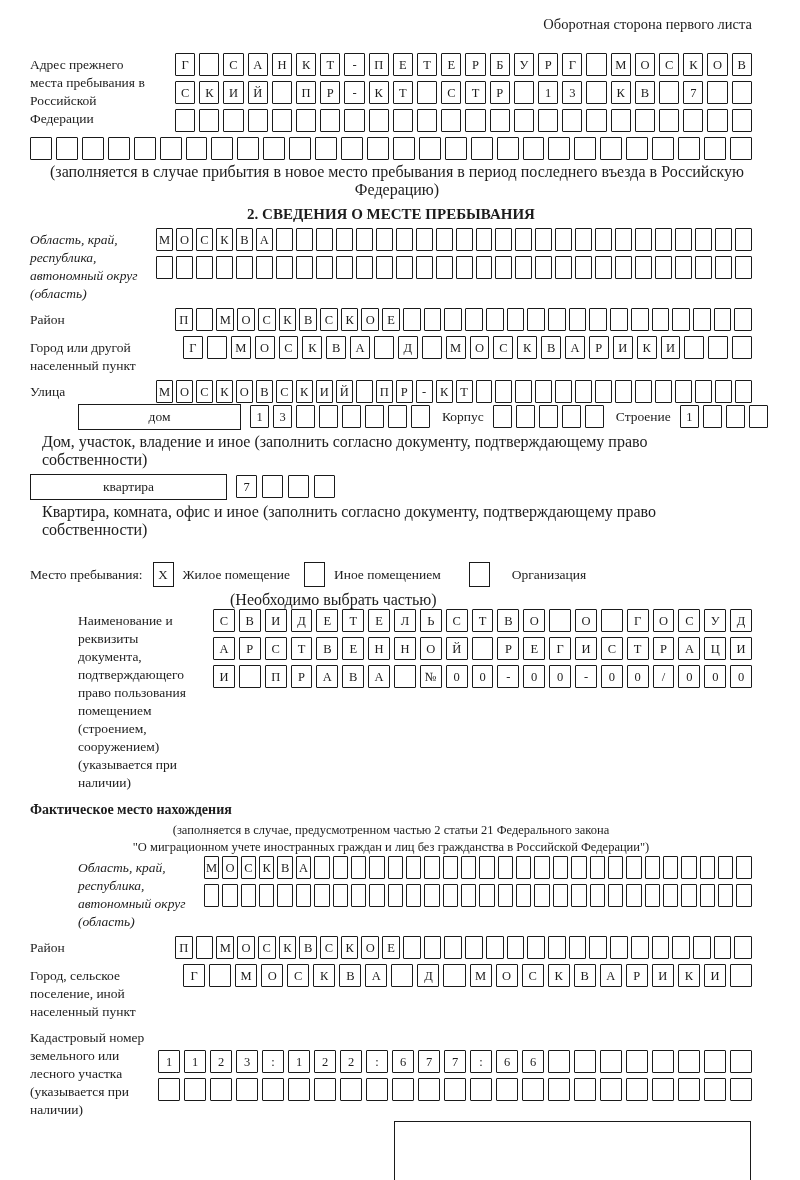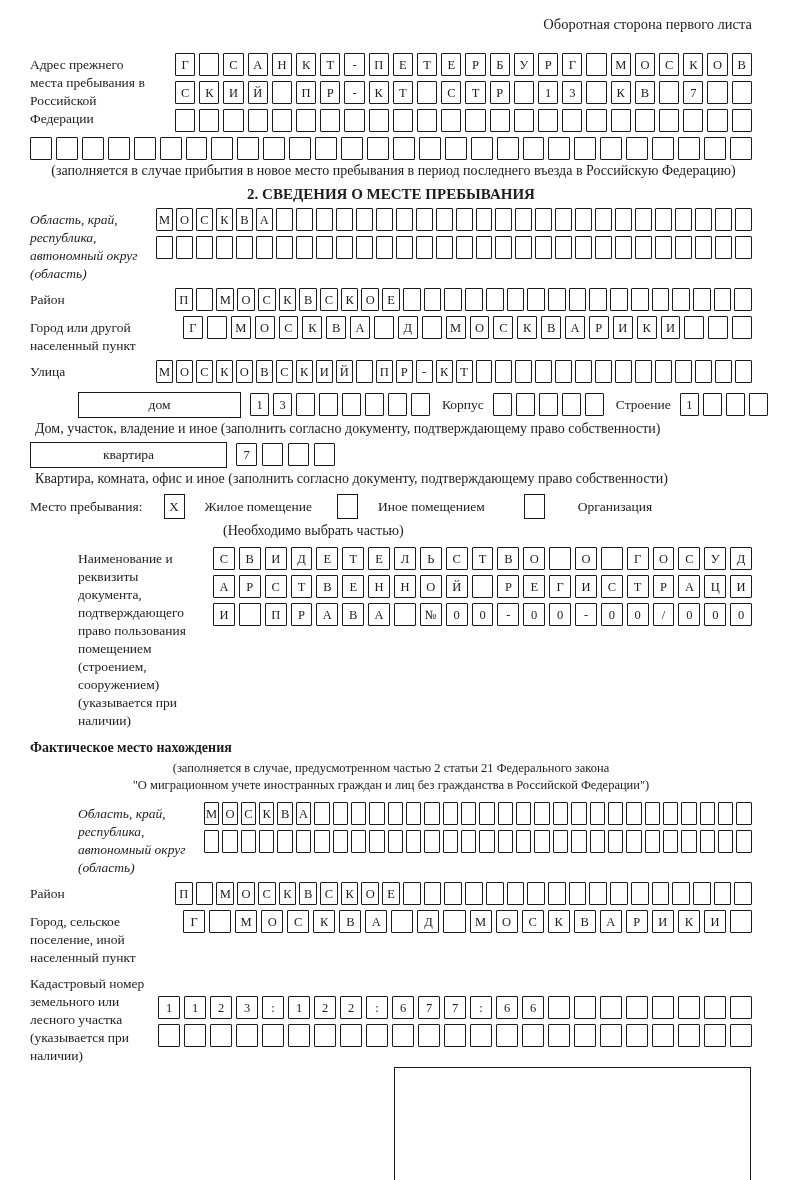--- a/index.html
+++ b/index.html
@@ -28,37 +28,37 @@
 
   
   .w-prev{width:145px;padding-right:16px;}
   .w-reg{width:126px;padding-right:12px;font-style:italic;}
   .w-dis{width:145px;}
   .w-city{width:153px;padding-right:6px;}
   .w-street{width:126px;}
   .w-doc{width:135px;padding-right:10px;}
   .w-kad{width:128px;padding-right:6px;}
 
-  .note{font-size:14px;text-align:center;margin:3px 0 0 5px;}
+  .note{font-size:16px;text-align:center;margin:3px 0 0 12px;}
   .sec-title{font-size:15px;font-weight:bold;text-align:center;margin:7px 0 5px 0;}
   .sub-title{font-size:14px;font-weight:bold;text-align:left;margin:10px 0 4px 0;}
   .sub-note{font-size:12.5px;text-align:center;line-height:17px;}
 
-  .mt4{margin-top:4px;} .mt5{margin-top:5px;} .mt6{margin-top:8px;padding-left:48px;}
+  .mt4{margin-top:4px;} .mt5{margin-top:5px;} .mt6{margin-top:0;padding-left:48px;}
 
   .boxlabel{
     border:1.6px solid #1a1a1a;height:26px;display:flex;align-items:center;justify-content:center;
     font-size:13.5px;box-sizing:border-box;background:#fff;flex:0 0 auto;
   }
   .house-box{width:163px;margin-right:9px;}
   .apt-box{width:197px;margin-right:9px;}
   .inline-cells{display:flex;align-items:center;height:27px;}
   .sep-label{font-size:13.5px;padding:0 9px 0 12px;white-space:nowrap;}
 
-  .stay{display:flex;align-items:center;margin-top:6px;height:27px;gap:11px;}
+  .stay{display:flex;align-items:center;margin-top:22px;height:27px;}
   .stay-lead{font-size:13.5px;margin-right:10px;}
   .chk{
     width:21px;height:25px;border:1.6px solid #1a1a1a;display:inline-flex;align-items:center;
     justify-content:center;font-size:13px;box-sizing:border-box;background:#fff;flex:0 0 auto;
   }
   .stay-opt{font-size:13.5px;margin:0 14px 0 9px;white-space:nowrap;}
 
   .bigbox{
     margin-left:364px;margin-top:2px;width:357px;height:173px;
     border:1.8px solid #1a1a1a;box-sizing:border-box;background:#fff;

